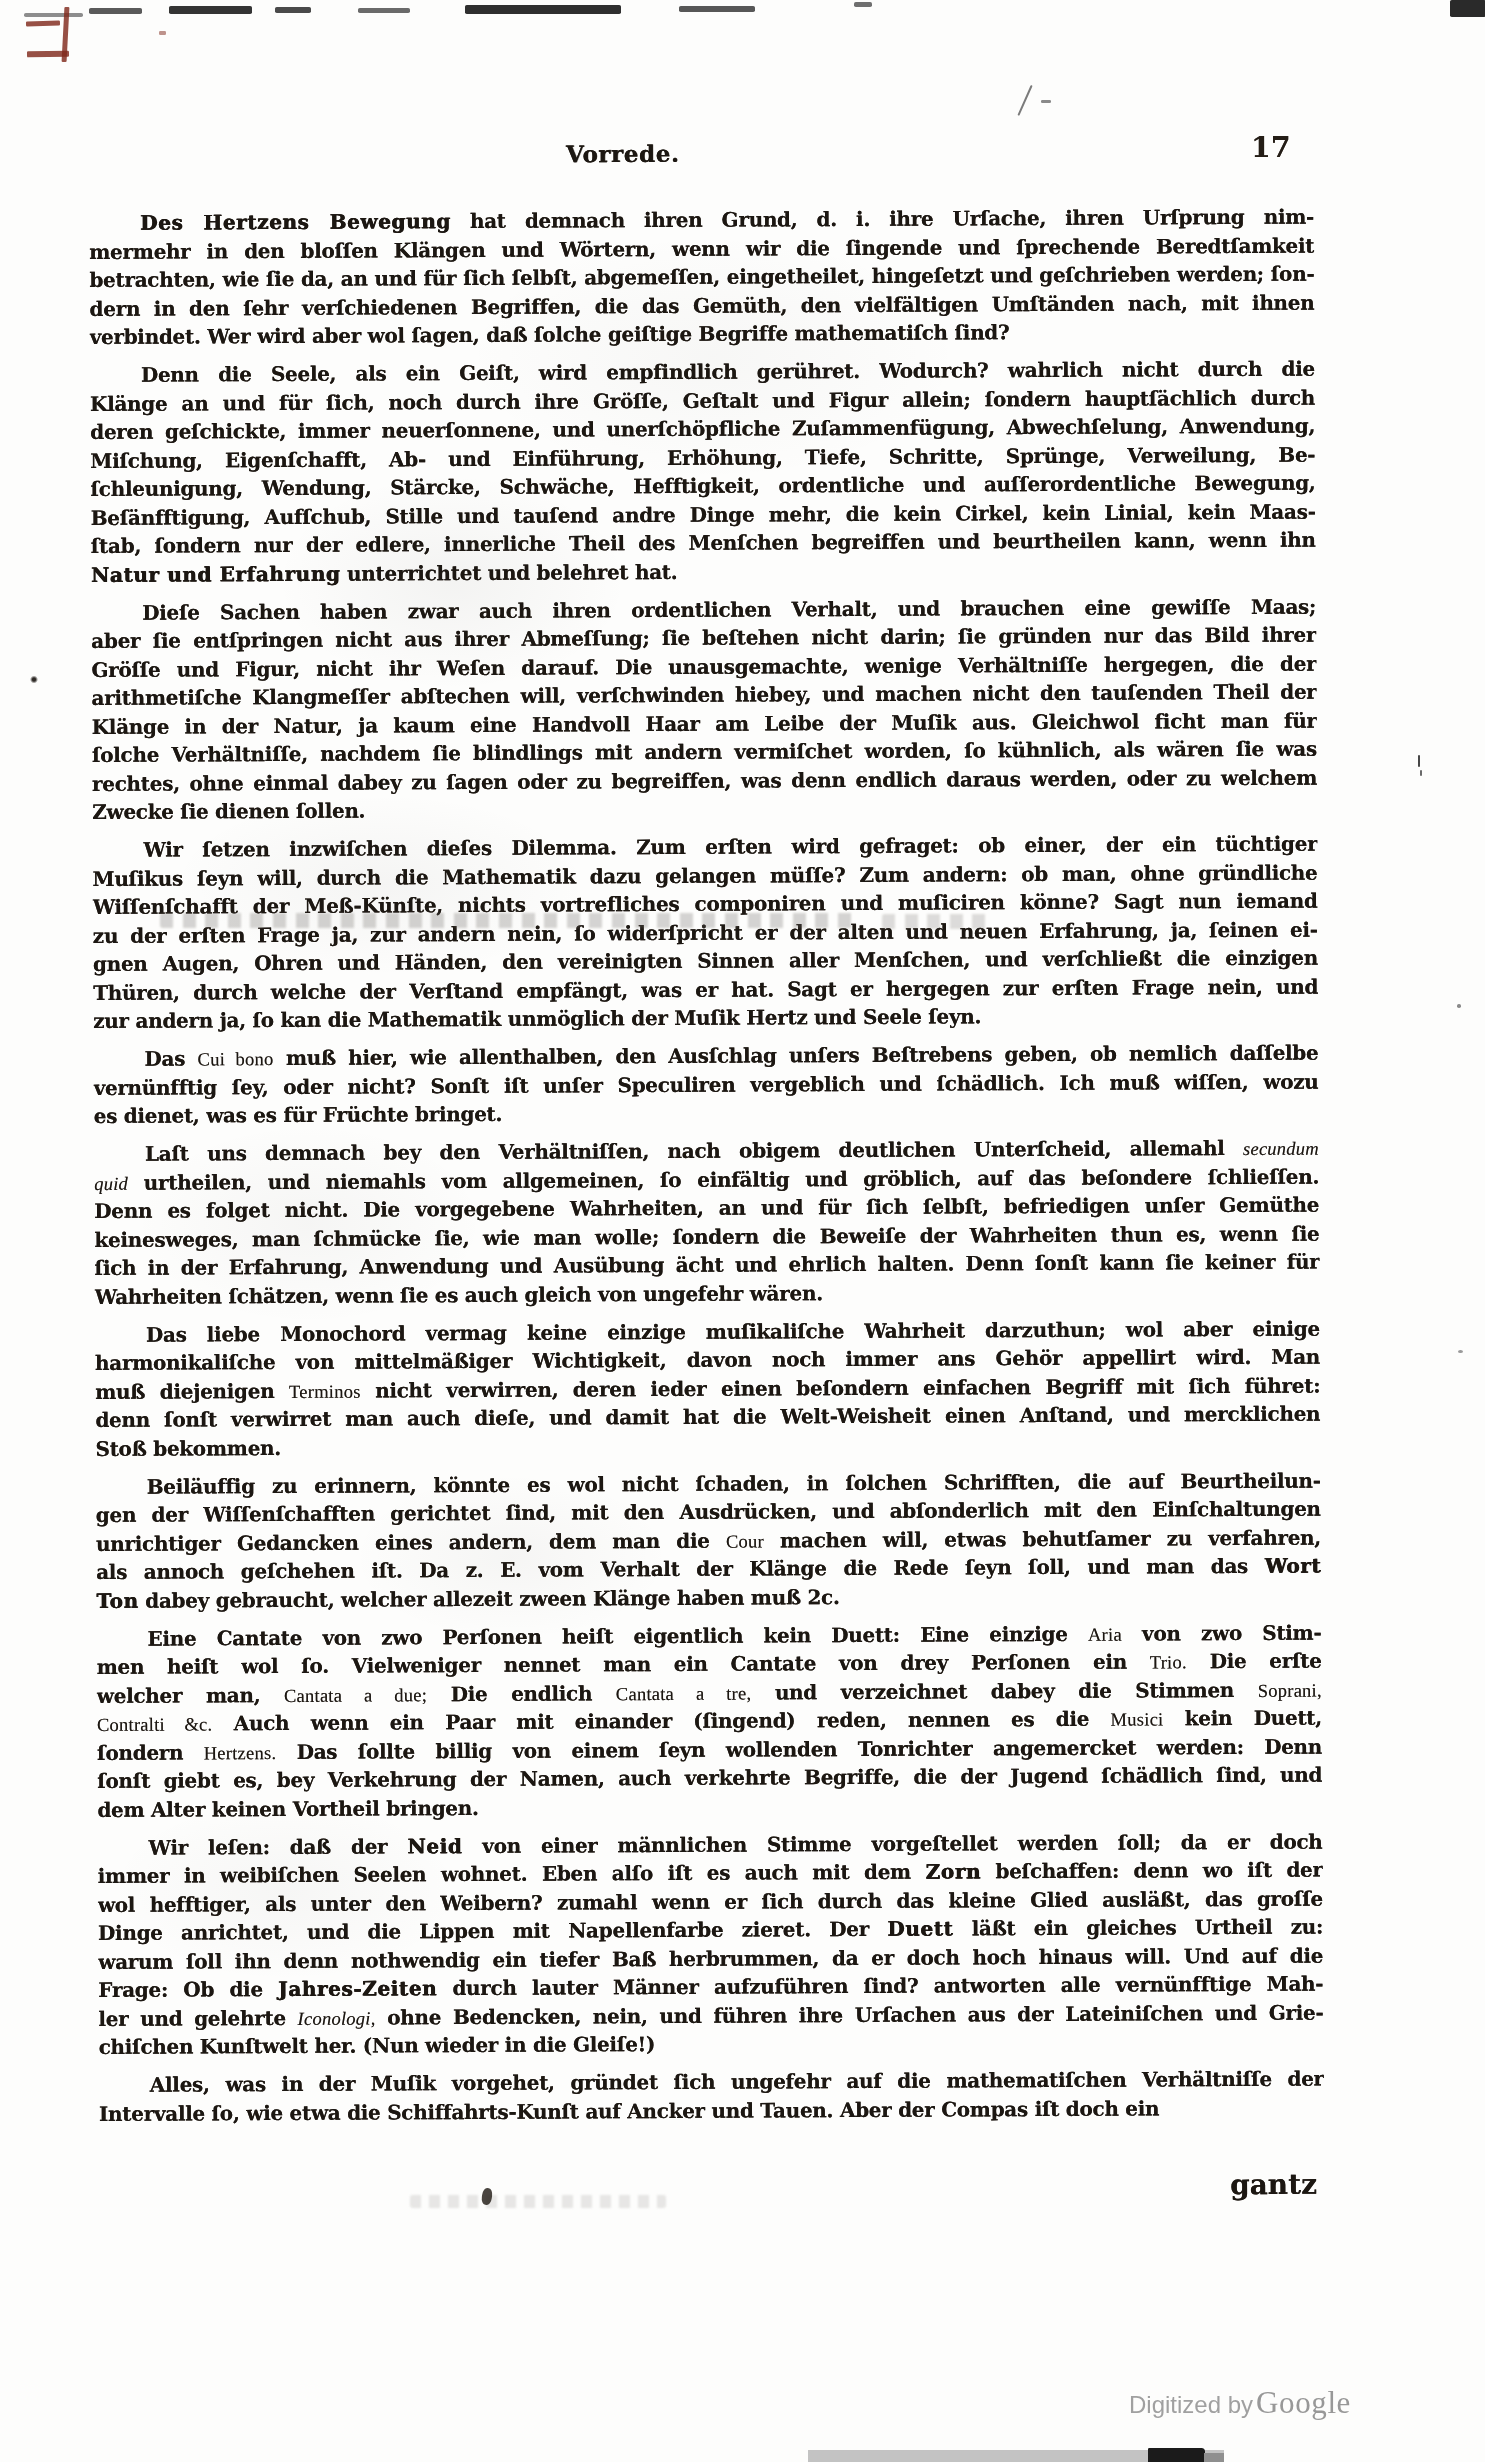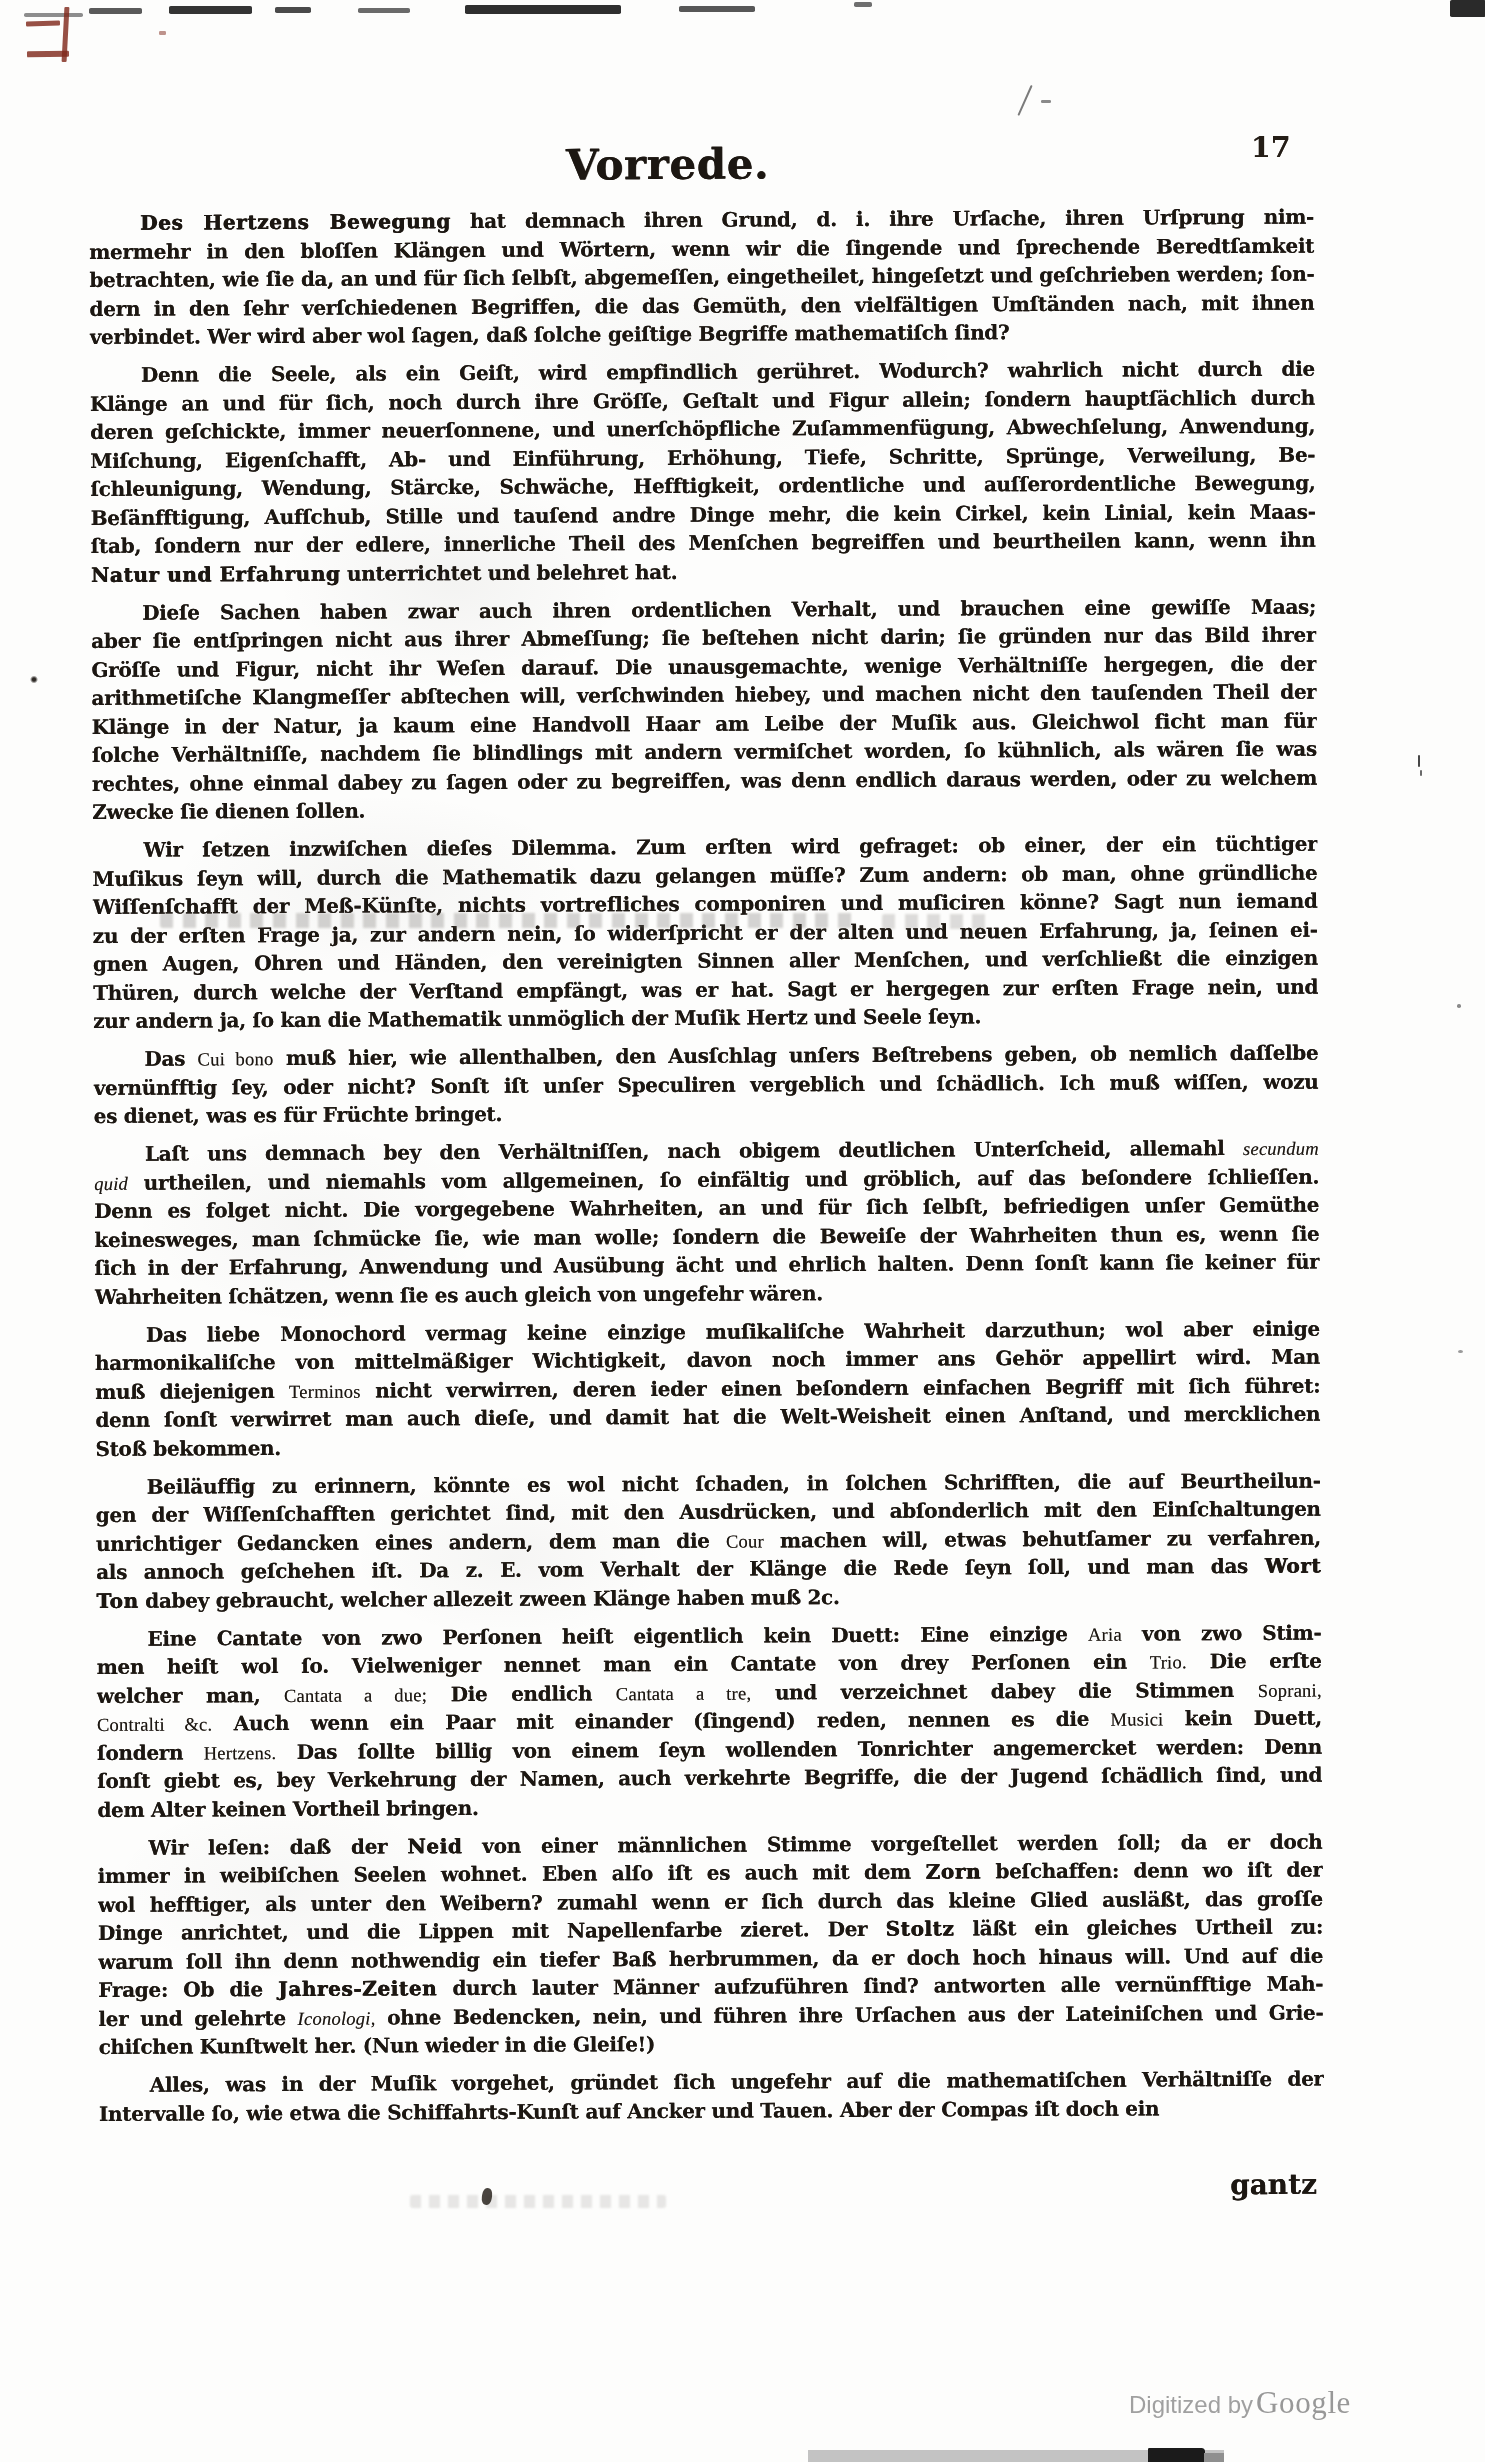--- a/index.html
+++ b/index.html
@@ -6,21 +6,21 @@
   body{
     width:1486px;height:2462px;position:relative;overflow:hidden;
     background:#fdfdfc;
     font-family:"DejaVu Serif",serif;
   }
   .page{position:absolute;inset:0;}
 
   
   .title{
     position:absolute;left:566px;top:140px;
-    font-size:42px;font-weight:700;color:#1c1712;
+    font-size:23px;font-weight:700;color:#1c1712;
     letter-spacing:0.6px;
     text-shadow:0 0 0.6px rgba(30,22,14,.9), 0.6px 0 0 rgba(30,22,14,.55);
     transform:rotate(-0.3deg);
   }
   .pagenum{
     position:absolute;left:1251px;top:130px;
     font-size:28.5px;font-weight:700;color:#241d16;
     text-shadow:0 0 0.6px rgba(30,22,14,.8);
   }
 
@@ -192,21 +192,21 @@
         <div class="ln"><span class="seg-f">welcher man, </span><span class="seg-a">Cantata a due;</span><span class="seg-f"> Die endlich </span><span class="seg-a">Cantata a tre,</span><span class="seg-f"> und verzeichnet dabey die Stimmen </span><span class="seg-a">Soprani,</span></div>
         <div class="ln"><span class="seg-a">Contralti &amp;c.</span><span class="seg-f"> Auch wenn ein Paar mit einander (ſingend) reden, nennen es die </span><span class="seg-a">Musici</span><span class="seg-f"> kein Duett,</span></div>
         <div class="ln"><span class="seg-f">ſondern </span><span class="seg-a">Hertzens.</span><span class="seg-f"> Das ſollte billig von einem ſeyn wollenden Tonrichter angemercket werden: Denn</span></div>
         <div class="ln"><span class="seg-f">ſonſt giebt es, bey Verkehrung der Namen, auch verkehrte Begriffe, die der Jugend ſchädlich ſind, und</span></div>
         <div class="ln ln-last"><span class="seg-f">dem Alter keinen Vortheil bringen.</span></div>
       </div>
       <div class="para">
         <div class="ln ln-first"><span class="seg-f">Wir leſen: daß der </span><span class="seg-em">Neid</span><span class="seg-f"> von einer männlichen Stimme vorgeſtellet werden ſoll; da er doch</span></div>
         <div class="ln"><span class="seg-f">immer in weibiſchen Seelen wohnet. Eben alſo iſt es auch mit dem </span><span class="seg-em">Zorn</span><span class="seg-f"> beſchaffen: denn wo iſt der</span></div>
         <div class="ln"><span class="seg-f">wol hefftiger, als unter den Weibern? zumahl wenn er ſich durch das kleine Glied ausläßt, das groſſe</span></div>
-        <div class="ln"><span class="seg-f">Dinge anrichtet, und die Lippen mit Napellenfarbe zieret. Der </span><span class="seg-em">Stoltz</span><span class="seg-f"> läßt ein gleiches Urtheil zu:</span></div>
+        <div class="ln"><span class="seg-f">Dinge anrichtet, und die Lippen mit Napellenfarbe zieret. Der </span><span class="seg-em">Duett</span><span class="seg-f"> läßt ein gleiches Urtheil zu:</span></div>
         <div class="ln"><span class="seg-f">warum ſoll ihn denn nothwendig ein tiefer Baß herbrummen, da er doch hoch hinaus will. Und auf die</span></div>
         <div class="ln"><span class="seg-f">Frage: Ob die </span><span class="seg-em">Jahres-Zeiten</span><span class="seg-f"> durch lauter Männer aufzuführen ſind? antworten alle vernünfftige Mah-</span></div>
         <div class="ln"><span class="seg-f">ler und gelehrte </span><span class="seg-ai">Iconologi,</span><span class="seg-f"> ohne Bedencken, nein, und führen ihre Urſachen aus der Lateiniſchen und Grie-</span></div>
         <div class="ln ln-last"><span class="seg-f">chiſchen Kunſtwelt her. (Nun wieder in die Gleiſe!)</span></div>
       </div>
       <div class="para">
         <div class="ln ln-first"><span class="seg-f">Alles, was in der Muſik vorgehet, gründet ſich ungefehr auf die mathematiſchen Verhältniſſe der</span></div>
         <div class="ln ln-last"><span class="seg-f">Intervalle ſo, wie etwa die Schiffahrts-Kunſt auf Ancker und Tauen. Aber der Compas iſt doch ein</span></div>
       </div>
     </div>

